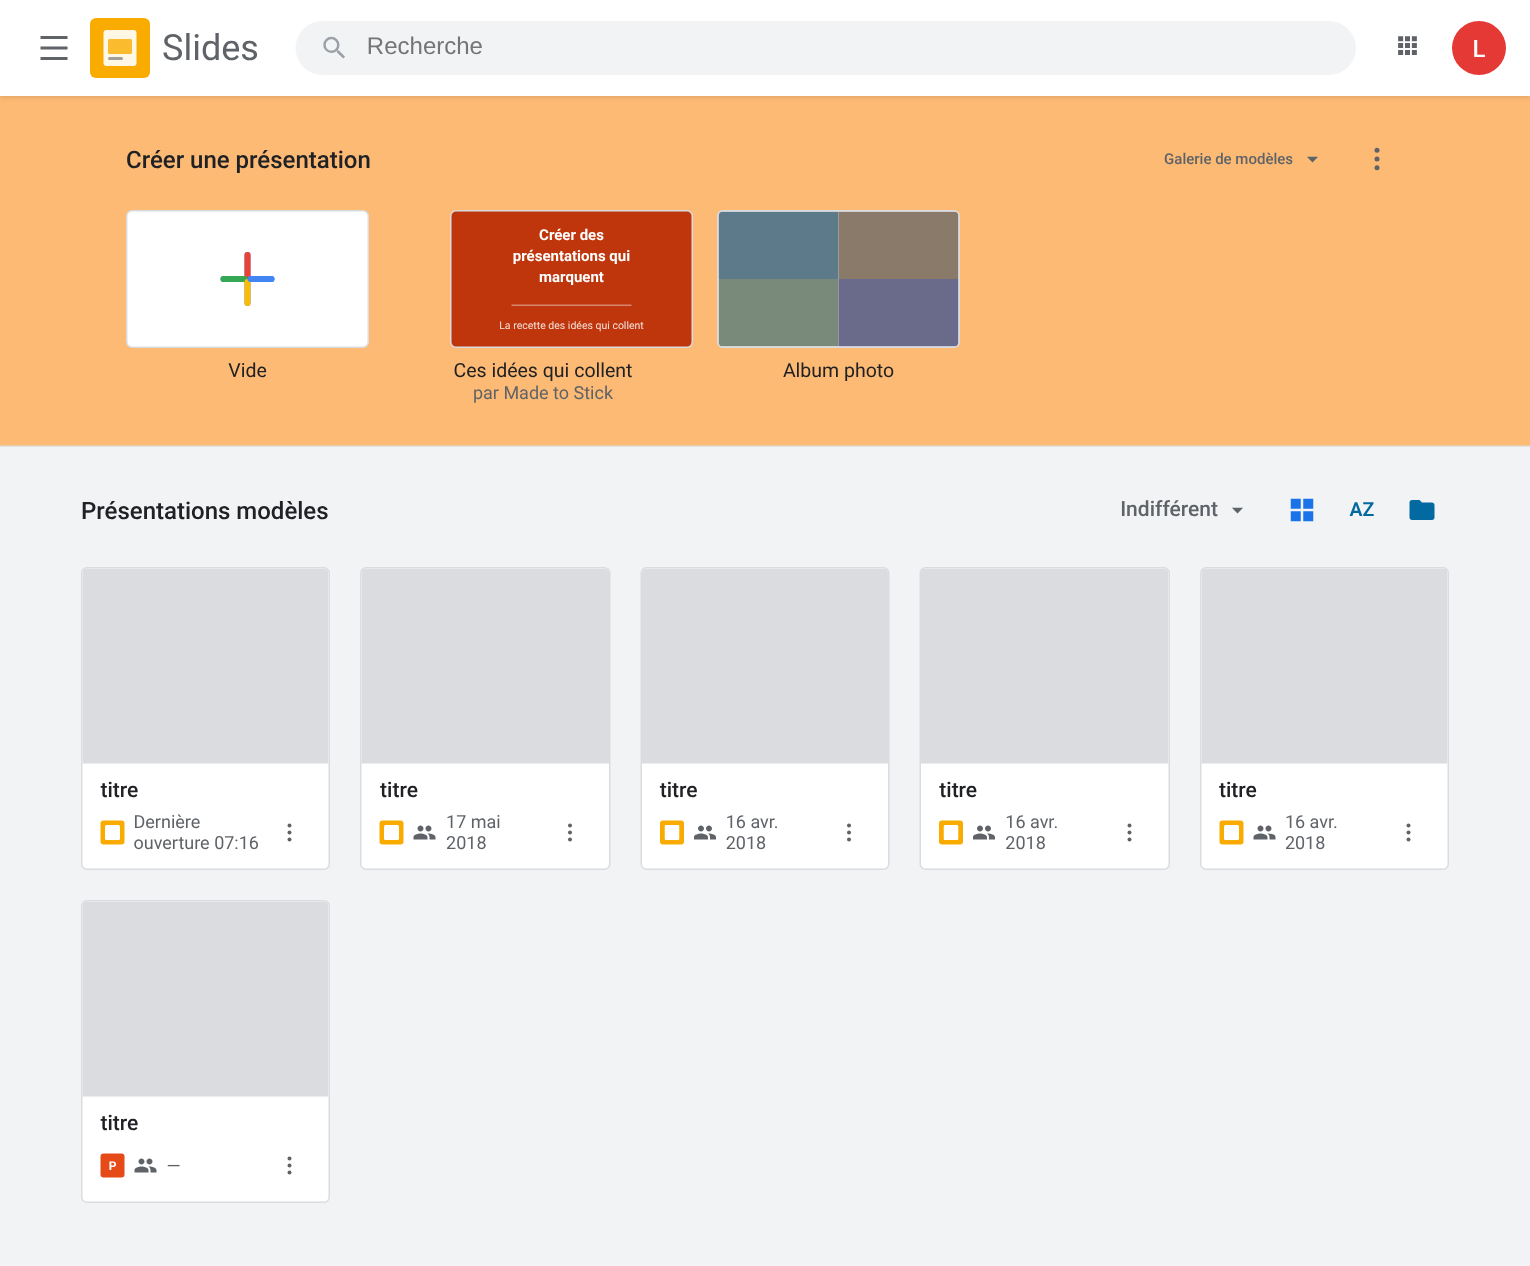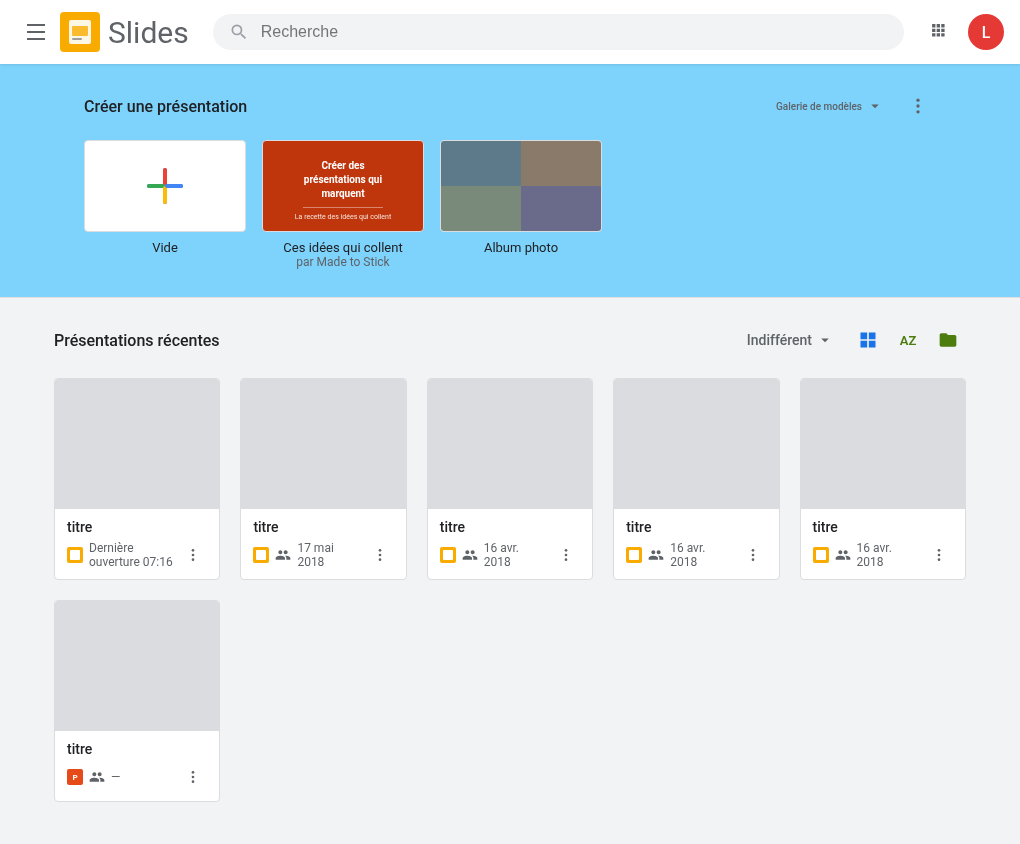--- a/index.html
+++ b/index.html
@@ -35,21 +35,21 @@
       width: 40px; height: 40px;
       background: #f9ab00;
       border-radius: 4px;
       position: relative;
       display: flex; align-items: center; justify-content: center;
     }
     
     .logo-icon svg { width: 28px; height: 28px; }
 
     .app-name {
-      font-size: 30px;
+      font-size: 24px;
       color: #5f6368;
       font-weight: 400;
     }
 
     .search-bar {
       flex: 1;
       max-width: 720px;
       margin: 0 16px;
       background: #f1f3f4;
       border-radius: 24px;
@@ -88,21 +88,21 @@
       background: #e53935;
       display: flex; align-items: center; justify-content: center;
       color: #fff;
       font-size: 16px;
       font-weight: 500;
       cursor: pointer;
     }
 
     
     .template-section {
-      background: #7dd3fc;
+      background: #fdba74;
       padding: 24px 0 28px;
       border-bottom: 1px solid #e0e0e0;
     }
     .template-inner {
       max-width: 900px;
       margin: 0 auto;
       padding: 0 24px;
     }
     .template-header {
       display: flex;
@@ -208,21 +208,21 @@
     }
     .view-icons {
       display: flex;
       gap: 4px;
     }
     .view-icon-btn {
       width: 36px; height: 36px;
       border-radius: 50%;
       display: flex; align-items: center; justify-content: center;
       cursor: pointer;
-      color: #4d7c0f;
+      color: #0369a1;
     }
     .view-icon-btn.active { color: #1a73e8; }
 
     .presentations-grid {
       display: grid;
       grid-template-columns: repeat(5, 1fr);
       gap: 20px;
     }
 
     .pres-card {
@@ -360,21 +360,21 @@
             <rect x="22" y="6" width="4" height="18" rx="2" fill="#ea4335"></rect>
             <rect x="6" y="22" width="18" height="4" rx="2" fill="#34a853"></rect>
             <rect x="22" y="24" width="4" height="18" rx="2" fill="#fbbc05"></rect>
             <rect x="24" y="22" width="18" height="4" rx="2" fill="#4285f4"></rect>
           </svg>
         </div>
         <div class="template-label">Vide</div>
       </div>
 
       <div class="template-card">
-        <div class="template-thumb" style="background:#bf360c; padding:10px; display:flex; flex-direction:column; align-items:center; justify-content:flex-end;">
+        <div class="template-thumb" style="background:#bf360c; padding:10px; display:flex; flex-direction:column; align-items:center; justify-content:space-between;margin-left:38px;">
           <div style="color:#fff; font-size:10px; font-weight:700; text-align:center; line-height:1.4; margin-bottom:6px;">Créer des<br>présentations qui<br>marquent</div>
           <div style="width:80px; height:1px; background:rgba(255,255,255,0.4); margin-bottom:5px;"></div>
           <div style="color:#fff; font-size:7px; opacity:0.85; text-align:center;">La recette des idées qui collent</div>
         </div>
         <div class="template-label">Ces idées qui collent</div>
         <div class="template-sublabel">par Made to Stick</div>
       </div>
 
       <div class="template-card">
         <div class="template-thumb" style="padding:0; overflow:hidden;">
@@ -388,21 +388,21 @@
         <div class="template-label">Album photo</div>
       </div>
 
 
     </div>
   </div>
 </div>
 
 <div class="recent-section">
   <div class="recent-header">
-    <span class="recent-title">Présentations récentes</span>
+    <span class="recent-title">Présentations modèles</span>
     <div class="recent-controls">
       <div class="filter-btn">
         <span>Indifférent</span>
         <svg width="18" height="18" viewBox="0 0 24 24" fill="currentColor">
           <path d="M7 10l5 5 5-5z"></path>
         </svg>
       </div>
       <div class="view-icons">
         <div class="view-icon-btn active">
           <svg width="20" height="20" viewBox="0 0 24 24" fill="currentColor">

